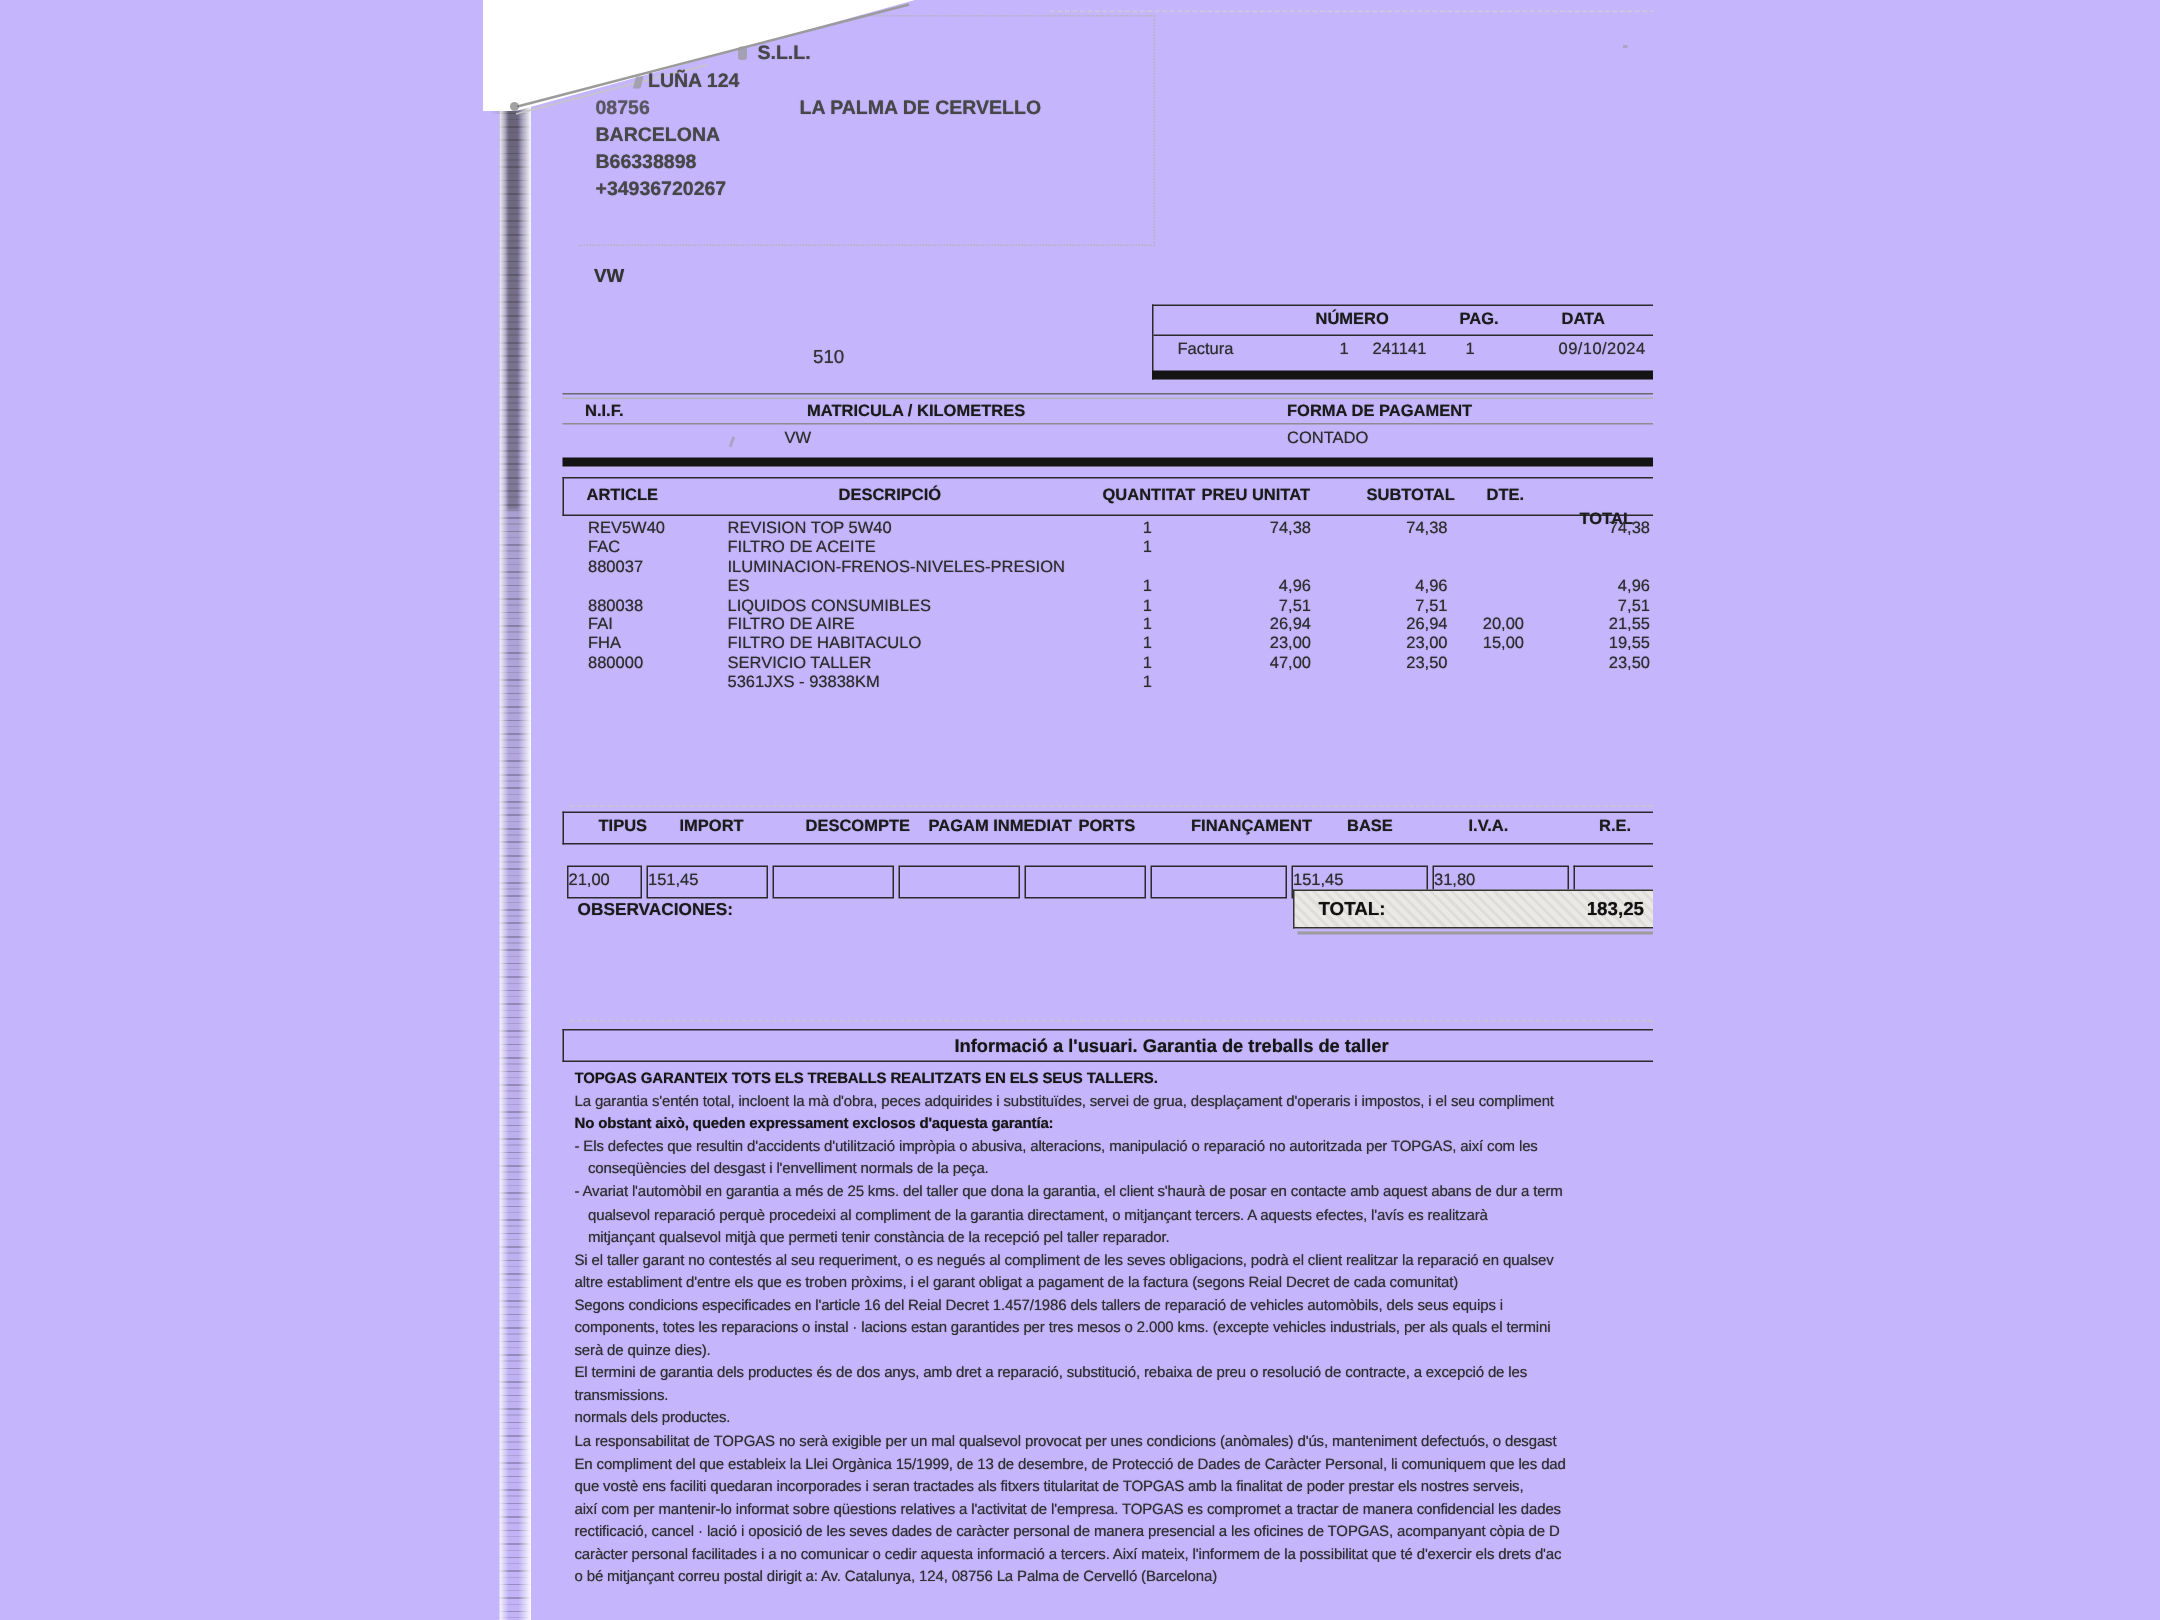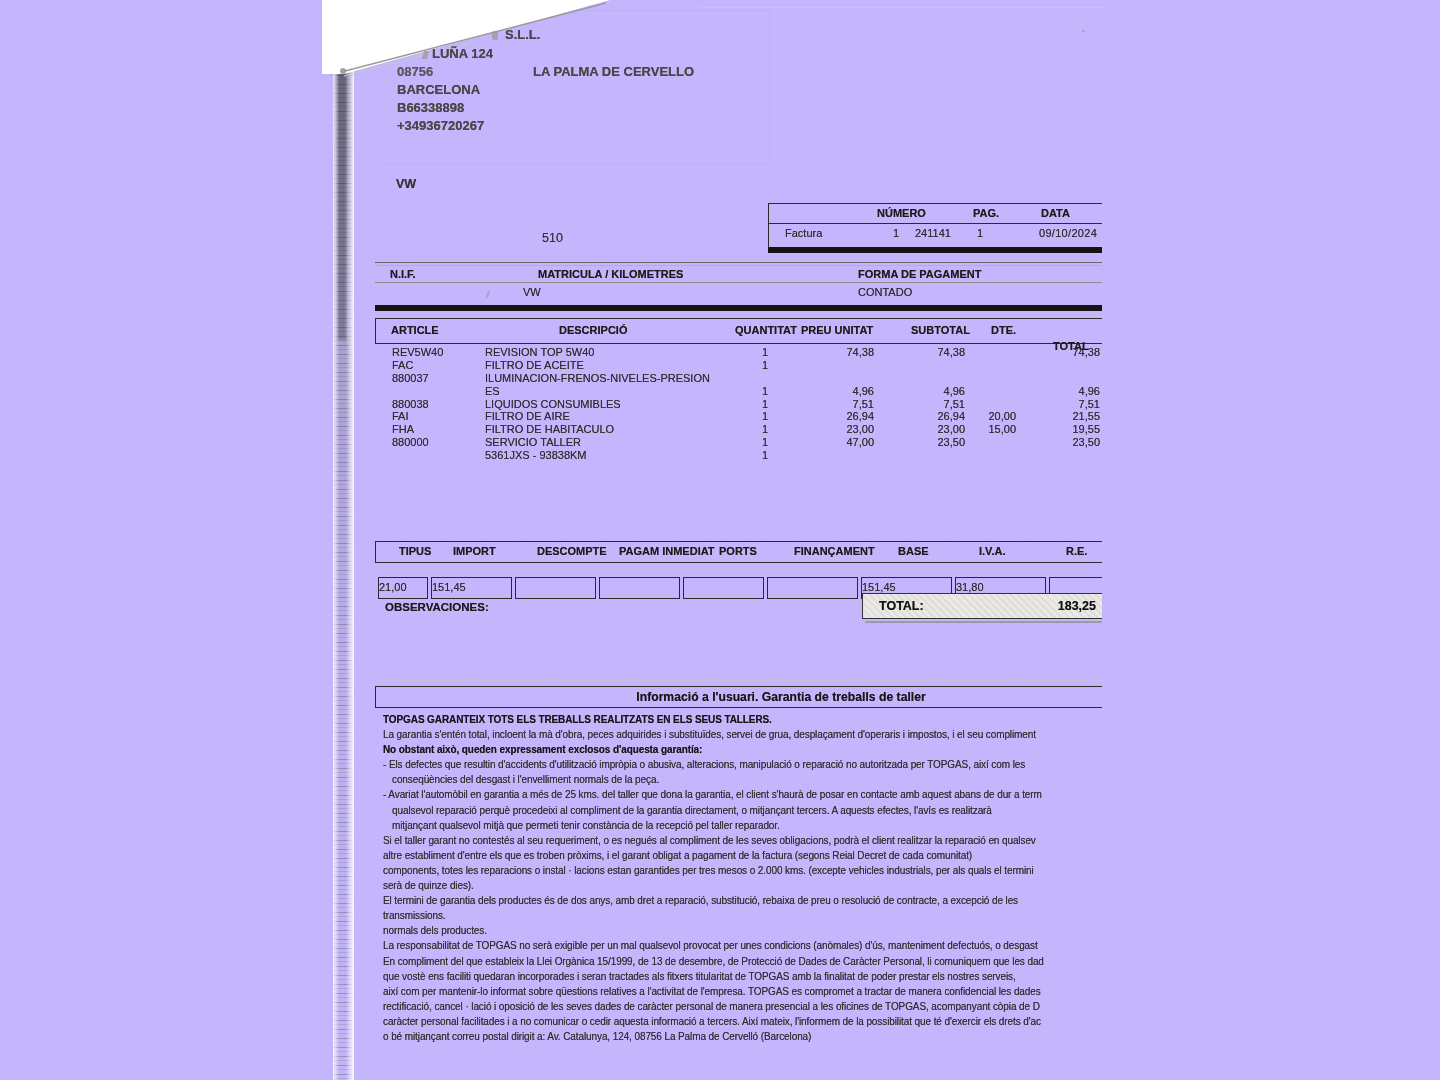--- a/index.html
+++ b/index.html
@@ -274,20 +274,21 @@
       <div class="b">TOPGAS GARANTEIX TOTS ELS TREBALLS REALITZATS EN ELS SEUS TALLERS.</div>
       <div>La garantia s'entén total, incloent la mà d'obra, peces adquirides i substituïdes, servei de grua, desplaçament d'operaris i impostos, i el seu compliment</div>
       <div class="b">No obstant això, queden expressament exclosos d'aquesta garantía:</div>
       <div>- Els defectes que resultin d'accidents d'utilització impròpia o abusiva, alteracions, manipulació o reparació no autoritzada per TOPGAS, així com les</div>
       <div class="ind">conseqüències del desgast i l'envelliment normals de la peça.</div>
       <div>- Avariat l'automòbil en garantia a més de 25 kms. del taller que dona la garantia, el client s'haurà de posar en contacte amb aquest abans de dur a term</div>
       <div class="ind">qualsevol reparació perquè procedeixi al compliment de la garantia directament, o mitjançant tercers. A aquests efectes, l'avís es realitzarà</div>
       <div class="ind">mitjançant qualsevol mitjà que permeti tenir constància de la recepció pel taller reparador.</div>
       <div>Si el taller garant no contestés al seu requeriment, o es negués al compliment de les seves obligacions, podrà el client realitzar la reparació en qualsev</div>
       <div>altre establiment d'entre els que es troben pròxims, i el garant obligat a pagament de la factura (segons Reial Decret de cada comunitat)</div>
+      <div>Segons condicions especificades en l'article 16 del Reial Decret 1.457/1986 dels tallers de reparació de vehicles automòbils, dels seus equips i</div>
       <div>components, totes les reparacions o instal · lacions estan garantides per tres mesos o 2.000 kms. (excepte vehicles industrials, per als quals el termini</div>
       <div>serà de quinze dies).</div>
       <div>El termini de garantia dels productes és de dos anys, amb dret a reparació, substitució, rebaixa de preu o resolució de contracte, a excepció de les</div>
       <div>transmissions.</div>
       <div>normals dels productes.</div>
       <div>La responsabilitat de TOPGAS no serà exigible per un mal qualsevol provocat per unes condicions (anòmales) d'ús, manteniment defectuós, o desgast</div>
       <div>En compliment del que estableix la Llei Orgànica 15/1999, de 13 de desembre, de Protecció de Dades de Caràcter Personal, li comuniquem que les dad</div>
       <div>que vostè ens faciliti quedaran incorporades i seran tractades als fitxers titularitat de TOPGAS amb la finalitat de poder prestar els nostres serveis,</div>
       <div>així com per mantenir-lo informat sobre qüestions relatives a l'activitat de l'empresa. TOPGAS es compromet a tractar de manera confidencial les dades</div>
       <div>rectificació, cancel · lació i oposició de les seves dades de caràcter personal de manera presencial a les oficines de TOPGAS, acompanyant còpia de D</div>

